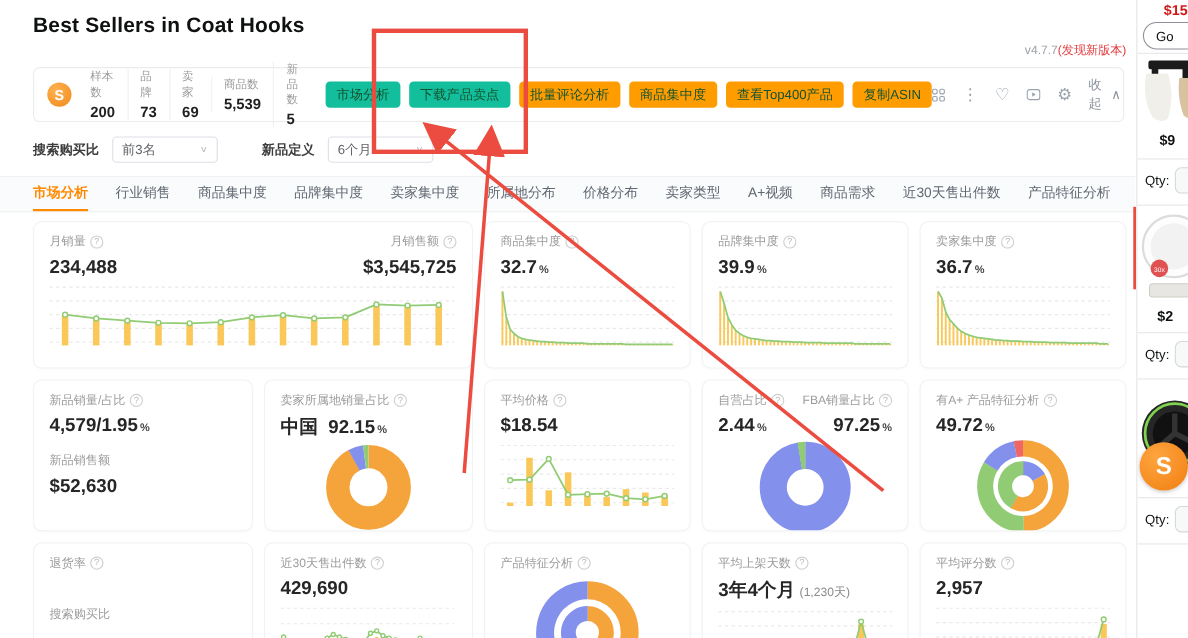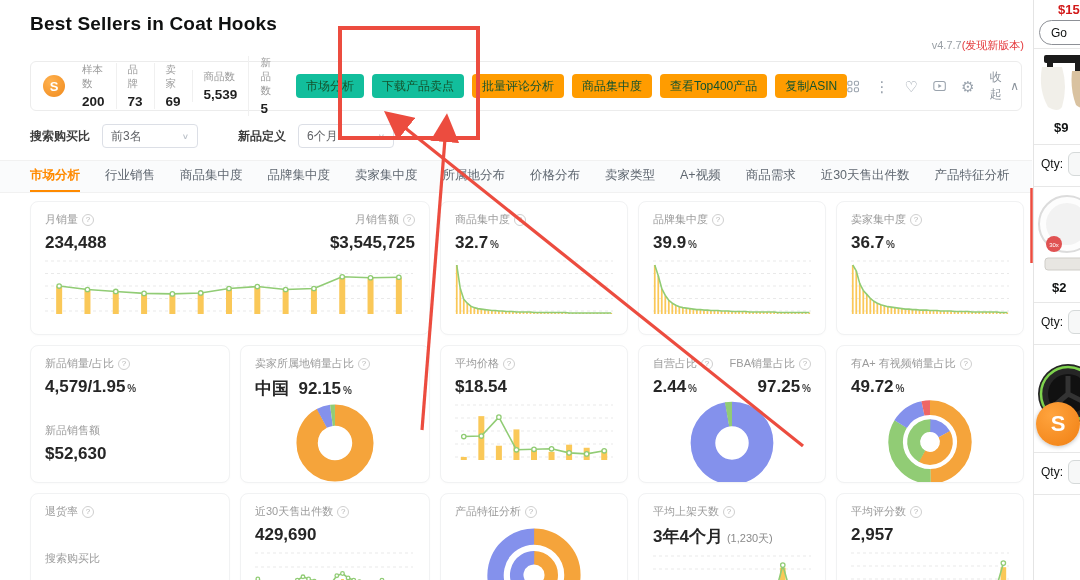--- a/index.html
+++ b/index.html
@@ -48,21 +48,21 @@
   .span2{grid-column:1/3;}
   .row{display:flex;justify-content:space-between;align-items:flex-start;}
   .clabel{font-size:11px;color:#9b9b9b;display:flex;align-items:center;gap:4px;white-space:nowrap;}
   .qicon{width:12px;height:12px;border:1px solid #cfcfcf;border-radius:50%;font-size:8px;line-height:10px;
          text-align:center;color:#b5b5b5;flex:none;cursor:pointer;box-sizing:border-box;}
   .cvalue{font-size:17px;font-weight:700;color:#262626;margin-top:6px;white-space:nowrap;}
   .pct{font-size:10px;font-weight:700;color:#444;margin-left:2px;}
   .sub{font-size:11px;color:#8a8a8a;font-weight:400;margin-left:4px;}
   .chart{margin-top:6px;}
   .donut-wrap{display:flex;justify-content:center;margin-top:2px;}
-  .mt26{margin-top:26px;}
+  .mt26{margin-top:14px;}
 
   
   .amazon{position:absolute;left:1033px;top:0;width:47px;height:580px;border-left:1px solid #e4e4e4;background:#fff;overflow:hidden;}
   .az-price-top{position:absolute;left:24px;top:2px;color:#d21919;font-weight:700;font-size:13px;white-space:nowrap;}
   .az-go{position:absolute;left:5px;top:20px;width:72px;height:25px;border:1px solid #8d9096;border-radius:13px;
          background:#fff;font-size:12px;color:#0f1111;display:flex;align-items:center;padding-left:11px;box-sizing:border-box;cursor:pointer;}
   .az-div{position:absolute;left:0;width:100%;border-top:1px solid #e7e7e7;}
   .az-price{position:absolute;font-size:13px;font-weight:700;color:#0f1111;}
   .az-qty{position:absolute;left:7px;font-size:12px;color:#0f1111;display:flex;align-items:center;gap:5px;}
   .az-qty .qbox{width:34px;height:24px;border:1px solid #d5d9d9;border-radius:6px;background:#f7f8f8;box-sizing:border-box;}
@@ -484,21 +484,21 @@
       <div class="donut-wrap">
           <svg width="88" height="88" viewBox="0 0 100 100">
             <circle cx="50" cy="50" r="33" fill="none" stroke="#8491EC" stroke-width="28" stroke-dasharray="201.64312447066087 207.34511513692635" transform="rotate(-90 50 50)"></circle>
             <circle cx="50" cy="50" r="33" fill="none" stroke="#91CC75" stroke-width="28" stroke-dasharray="5.701990666265475 207.34511513692635" transform="rotate(260.1 50 50)"></circle>
           </svg>
         </div>
     </div>
 
     <div class="card h2">
       <span class="clabel">
-          <span>有A+ 有视频销量占比</span>
+          <span>有A+ 产品特征分析</span>
           <span class="qicon">?</span>
         </span>
       <div class="cvalue"><span>49.72</span><span class="pct">%</span></div>
       <div class="donut-wrap">
           <svg width="86" height="86" viewBox="0 0 100 100">
             <circle cx="50" cy="50" r="40" fill="none" stroke="#F5A43B" stroke-width="17" stroke-dasharray="124.95998938918761 251.32741228718345" transform="rotate(-90 50 50)"></circle>
             <circle cx="50" cy="50" r="40" fill="none" stroke="#91CC75" stroke-width="17" stroke-dasharray="85.45132017764237 251.32741228718345" transform="rotate(88.99199999999999 50 50)"></circle>
             <circle cx="50" cy="50" r="40" fill="none" stroke="#8491EC" stroke-width="17" stroke-dasharray="32.67256359733385 251.32741228718345" transform="rotate(211.392 50 50)"></circle>
             <circle cx="50" cy="50" r="40" fill="none" stroke="#EE6666" stroke-width="17" stroke-dasharray="8.243539123019618 251.32741228718345" transform="rotate(258.192 50 50)"></circle>
             <circle cx="50" cy="50" r="19" fill="none" stroke="#8491EC" stroke-width="15" stroke-dasharray="20.294688542190062 119.38052083641213" transform="rotate(-90 50 50)"></circle>

